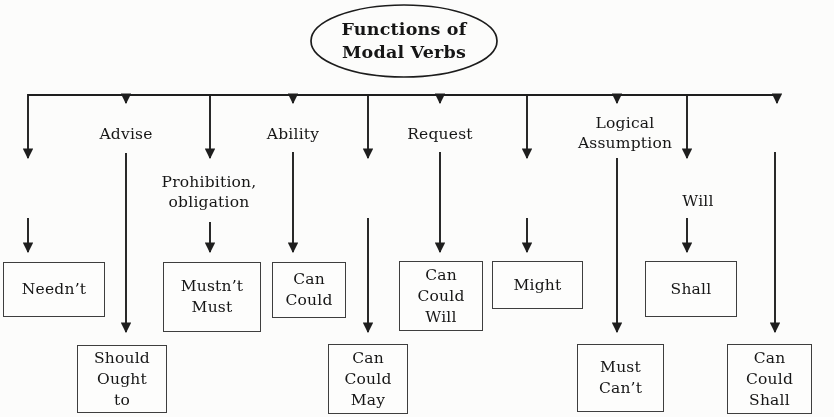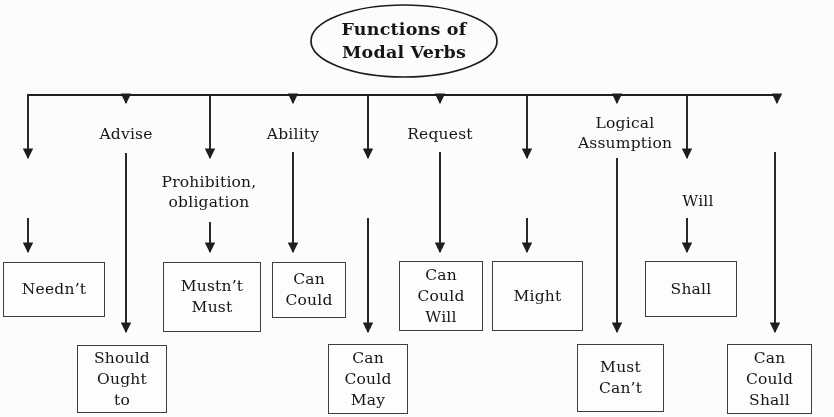--- a/index.html
+++ b/index.html
@@ -118,21 +118,21 @@
   <div class="lbl" style="left:698px; top:191px">Will</div>
 
   <div class="mbox" style="left:3px;   top:262px; width:102px; height:55px">Needn’t</div>
   <div class="mbox" style="left:163px; top:262px; width:98px;  height:70px">Mustn’t
 Must</div>
   <div class="mbox" style="left:272px; top:262px; width:74px;  height:56px">Can
 Could</div>
   <div class="mbox" style="left:399px; top:261px; width:84px;  height:70px">Can
 Could
 Will</div>
-  <div class="mbox" style="left:492px; top:261px; width:91px;  height:70px">Might</div>
+  <div class="mbox" style="left:492px; top:261px; width:91px;  height:48px">Might</div>
   <div class="mbox" style="left:645px; top:261px; width:92px;  height:56px">Shall</div>
   <div class="mbox" style="left:77px;  top:345px; width:90px;  height:68px">Should
 Ought
 to</div>
   <div class="mbox" style="left:328px; top:344px; width:80px;  height:70px">Can
 Could
 May</div>
   <div class="mbox" style="left:577px; top:344px; width:87px;  height:68px">Must
 Can’t</div>
   <div class="mbox" style="left:727px; top:344px; width:85px;  height:70px">Can

